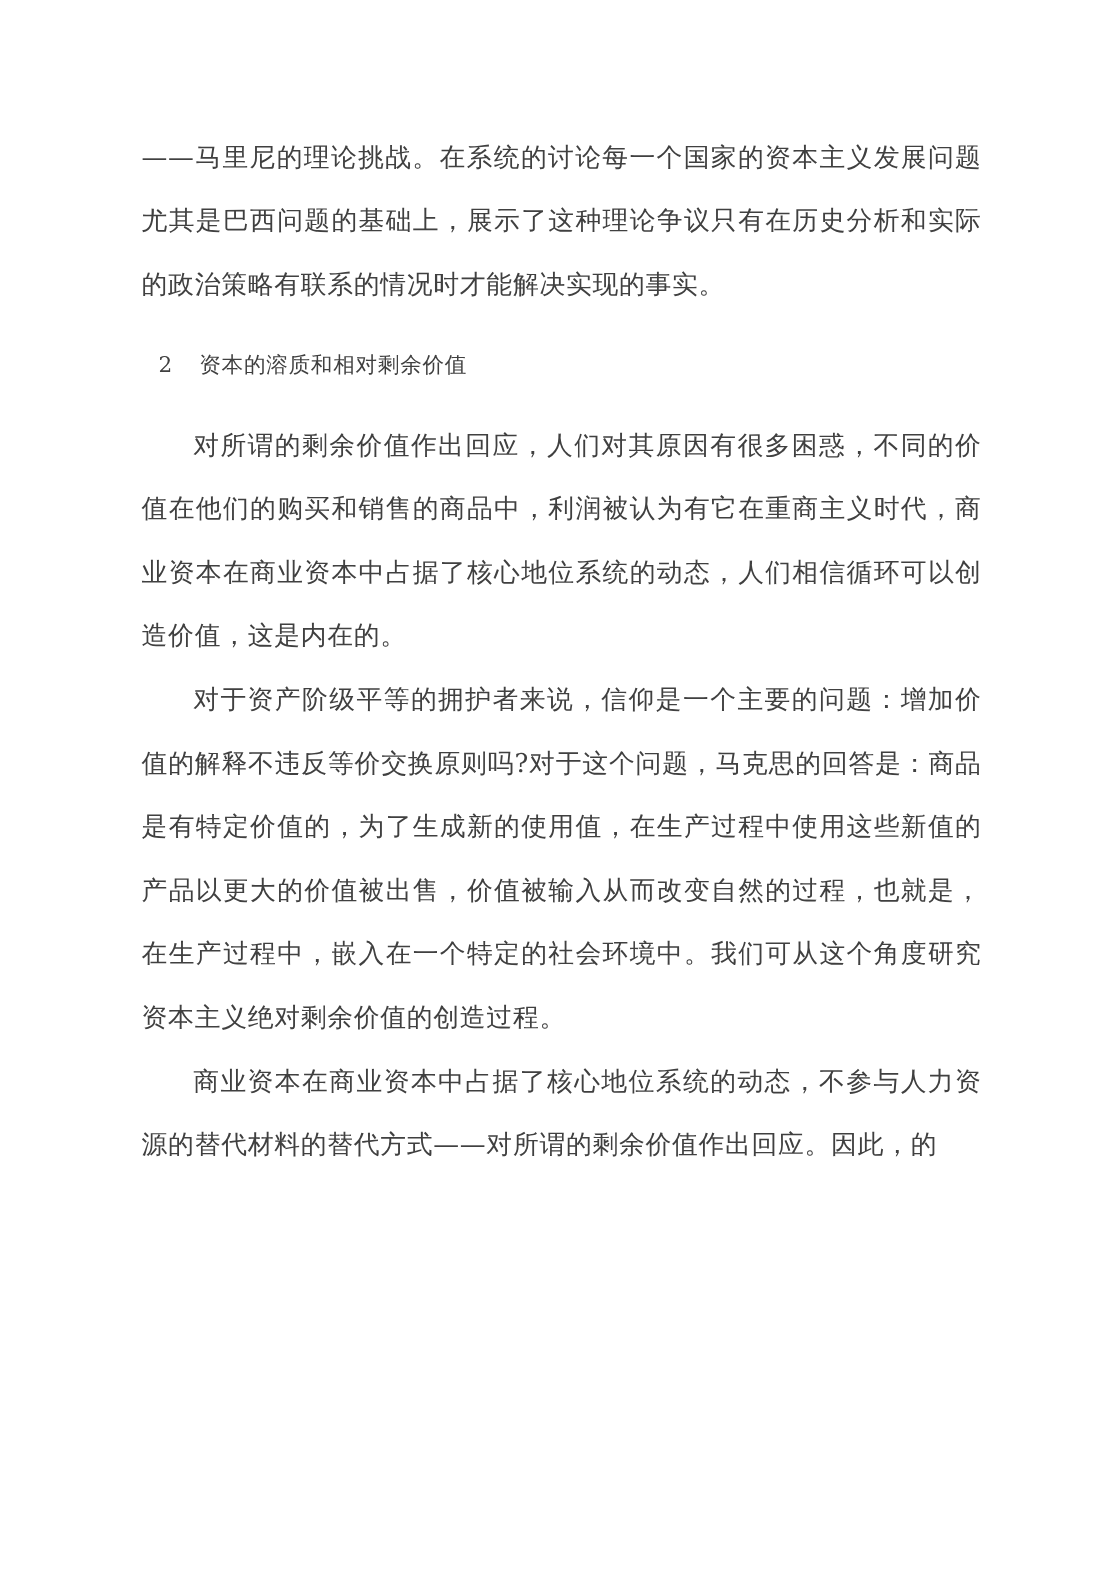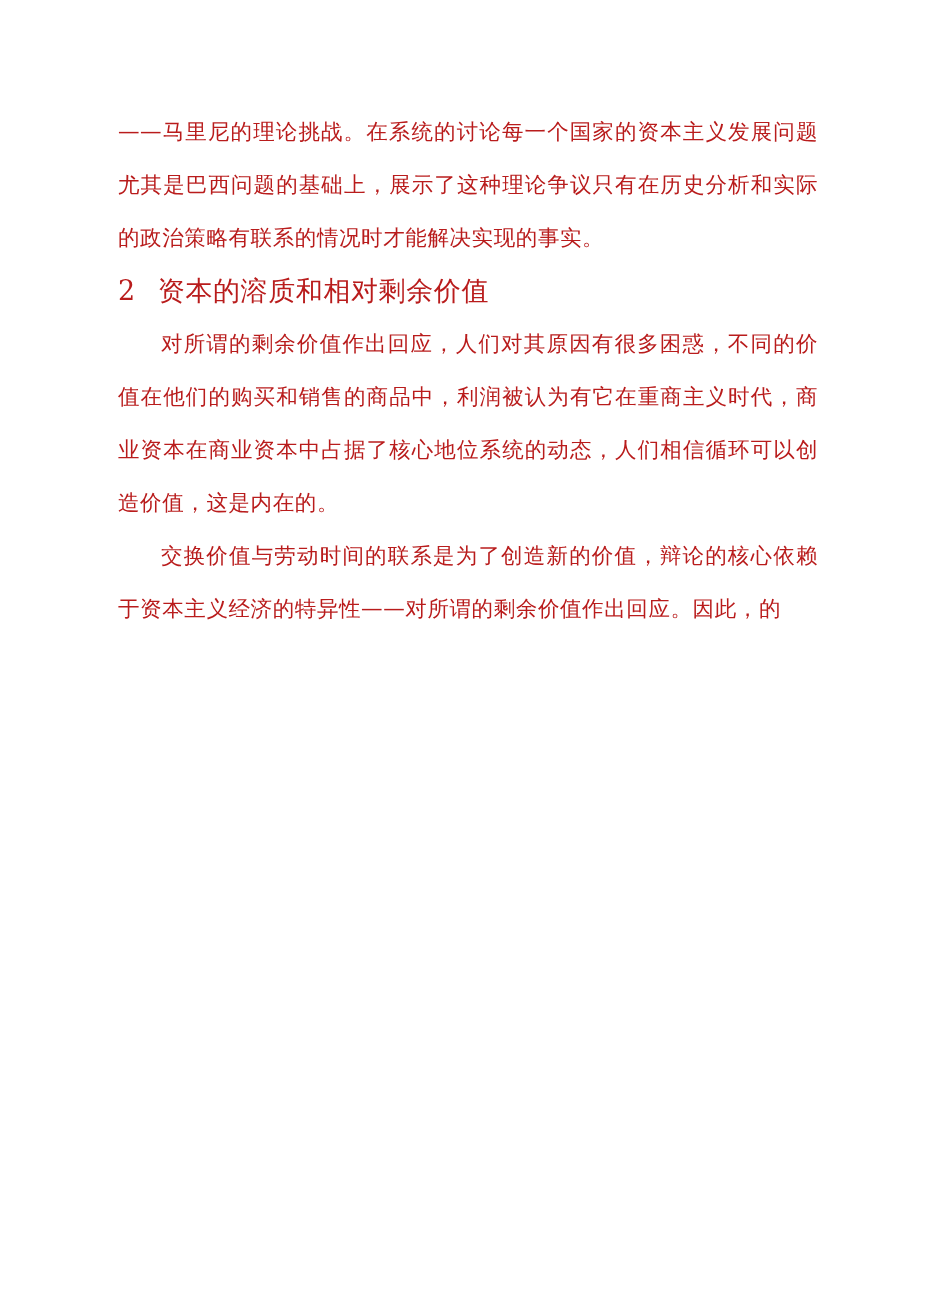--- a/index.html
+++ b/index.html
@@ -21,34 +21,34 @@
     box-sizing: border-box;
     padding: 105px 108px 40px 118px;
     background: #ffffff;
   }
   .doc-body {
     font-size: 21.5px;
     line-height: 53px;
     text-align: justify;
     text-justify: inter-ideograph;
     letter-spacing: 0.6px;
-    color: #b91c1c;
+    color: #404040;
   }
   .para {
     margin: 0;
     text-indent: 2em;
     text-align: justify;
     text-justify: inter-ideograph;
   }
   .para.no-indent {
     text-indent: 0;
   }
   .heading {
-    margin: 0;
-    font-size: 27px;
+    margin: 14px;
+    font-size: 18px;
     line-height: 53px;
     font-weight: normal;
     text-indent: 0;
     letter-spacing: 0.6px;
   }
   .heading .num {
     margin-right: 22px;
   }
 </style>
 </head>
@@ -59,17 +59,18 @@
 
     <p class="para no-indent">——马里尼的理论挑战。在系统的讨论每一个国家的资本主义发展问题尤其是巴西问题的基础上，展示了这种理论争议只有在历史分析和实际的政治策略有联系的情况时才能解决实现的事实。</p>
 
 
     <h2 class="heading">
       <span class="num">2</span><span>资本的溶质和相对剩余价值</span>
     </h2>
 
     <p class="para">对所谓的剩余价值作出回应，人们对其原因有很多困惑，不同的价值在他们的购买和销售的商品中，利润被认为有它在重商主义时代，商业资本在商业资本中占据了核心地位系统的动态，人们相信循环可以创造价值，这是内在的。</p>
 
+    <p class="para">对于资产阶级平等的拥护者来说，信仰是一个主要的问题：增加价值的解释不违反等价交换原则吗?对于这个问题，马克思的回答是：商品是有特定价值的，为了生成新的使用值，在生产过程中使用这些新值的产品以更大的价值被出售，价值被输入从而改变自然的过程，也就是，在生产过程中，嵌入在一个特定的社会环境中。我们可从这个角度研究资本主义绝对剩余价值的创造过程。</p>
 
-    <p class="para">交换价值与劳动时间的联系是为了创造新的价值，辩论的核心依赖于资本主义经济的特异性——对所谓的剩余价值作出回应。因此，的</p>
+    <p class="para">商业资本在商业资本中占据了核心地位系统的动态，不参与人力资源的替代材料的替代方式——对所谓的剩余价值作出回应。因此，的</p>
 
   </div>
 </div>
 
 </body></html>

